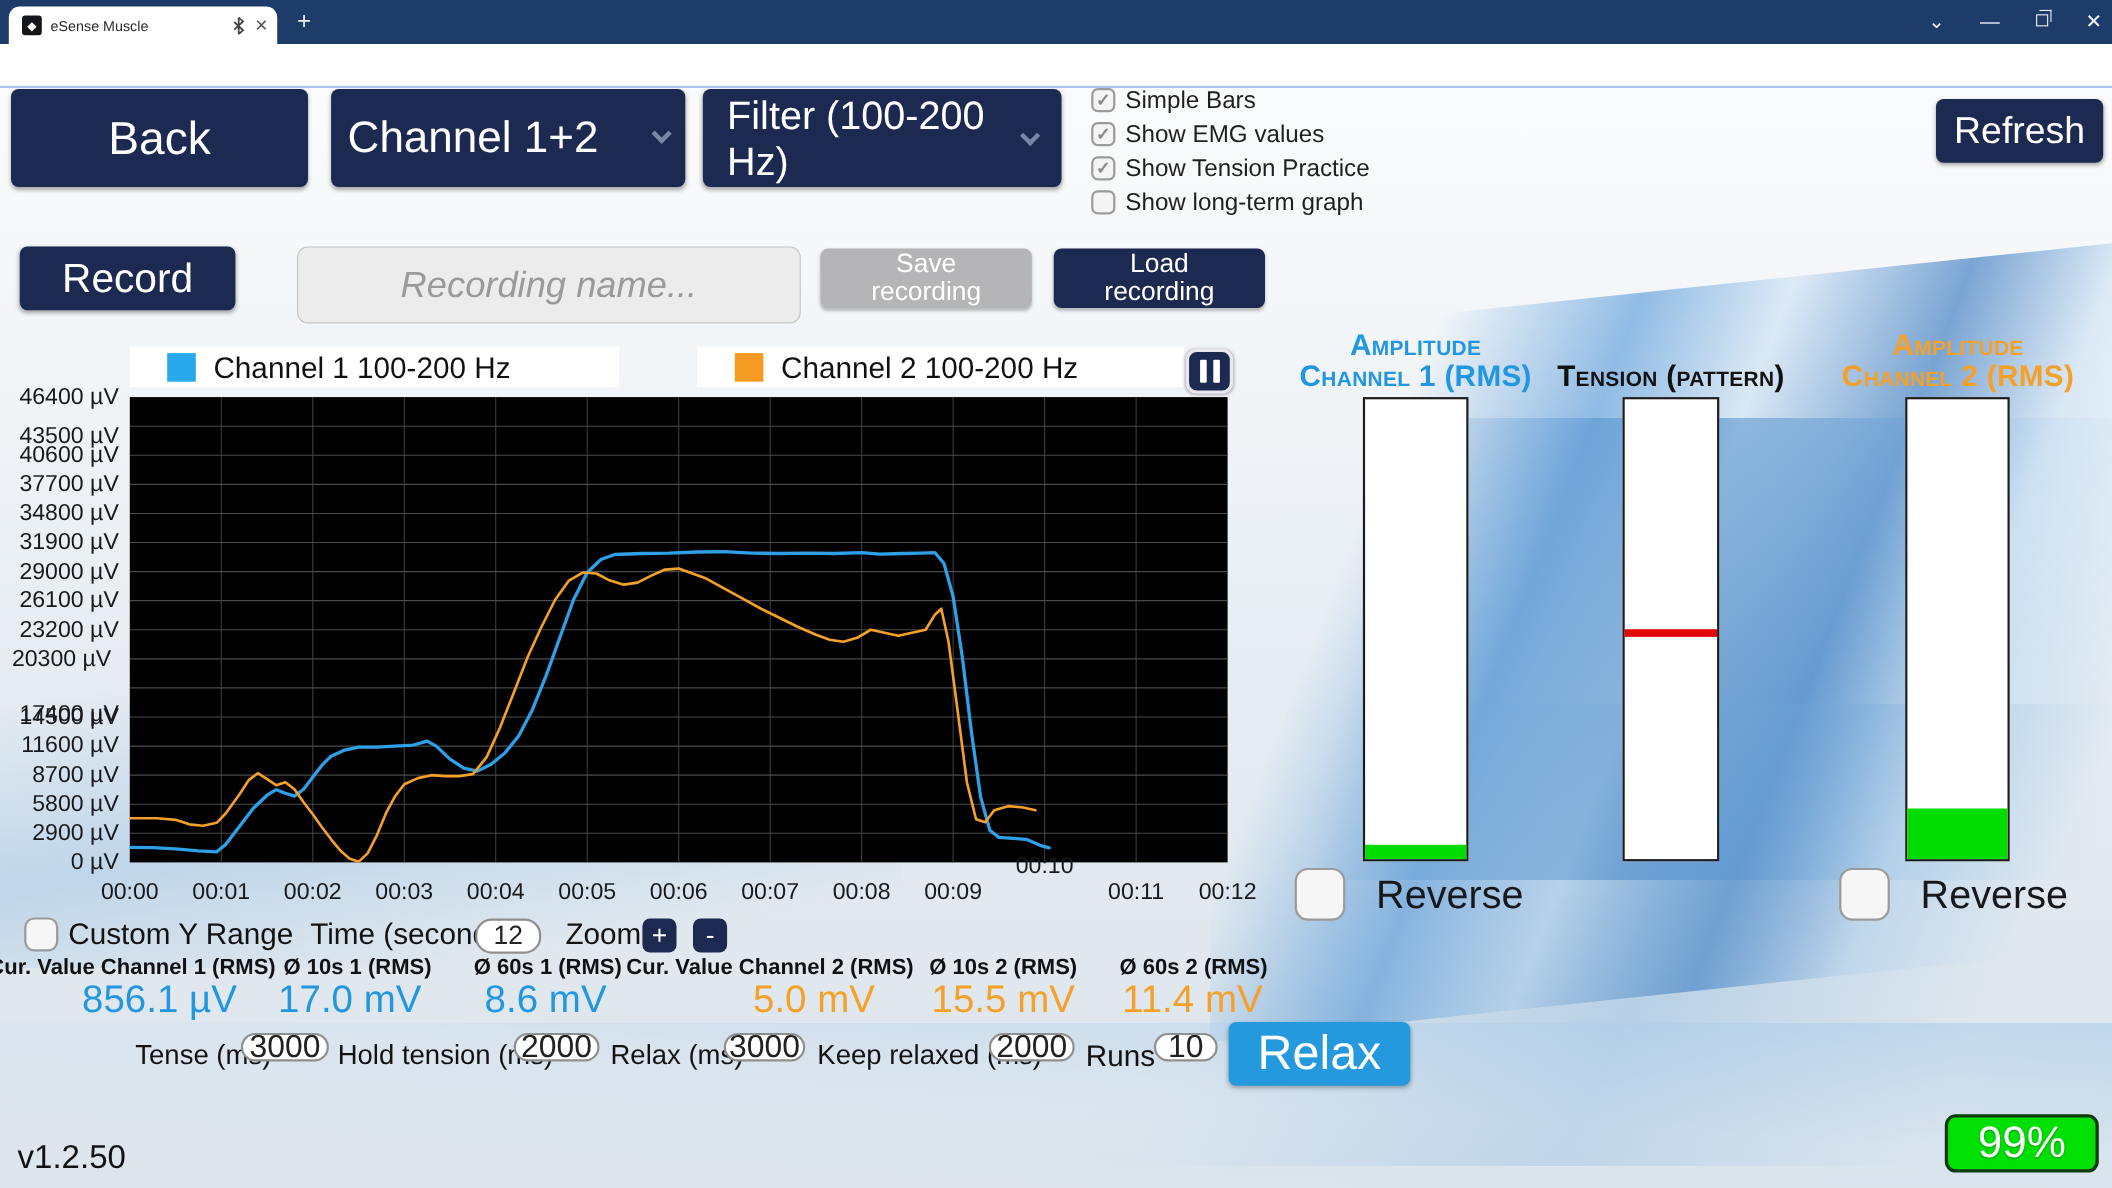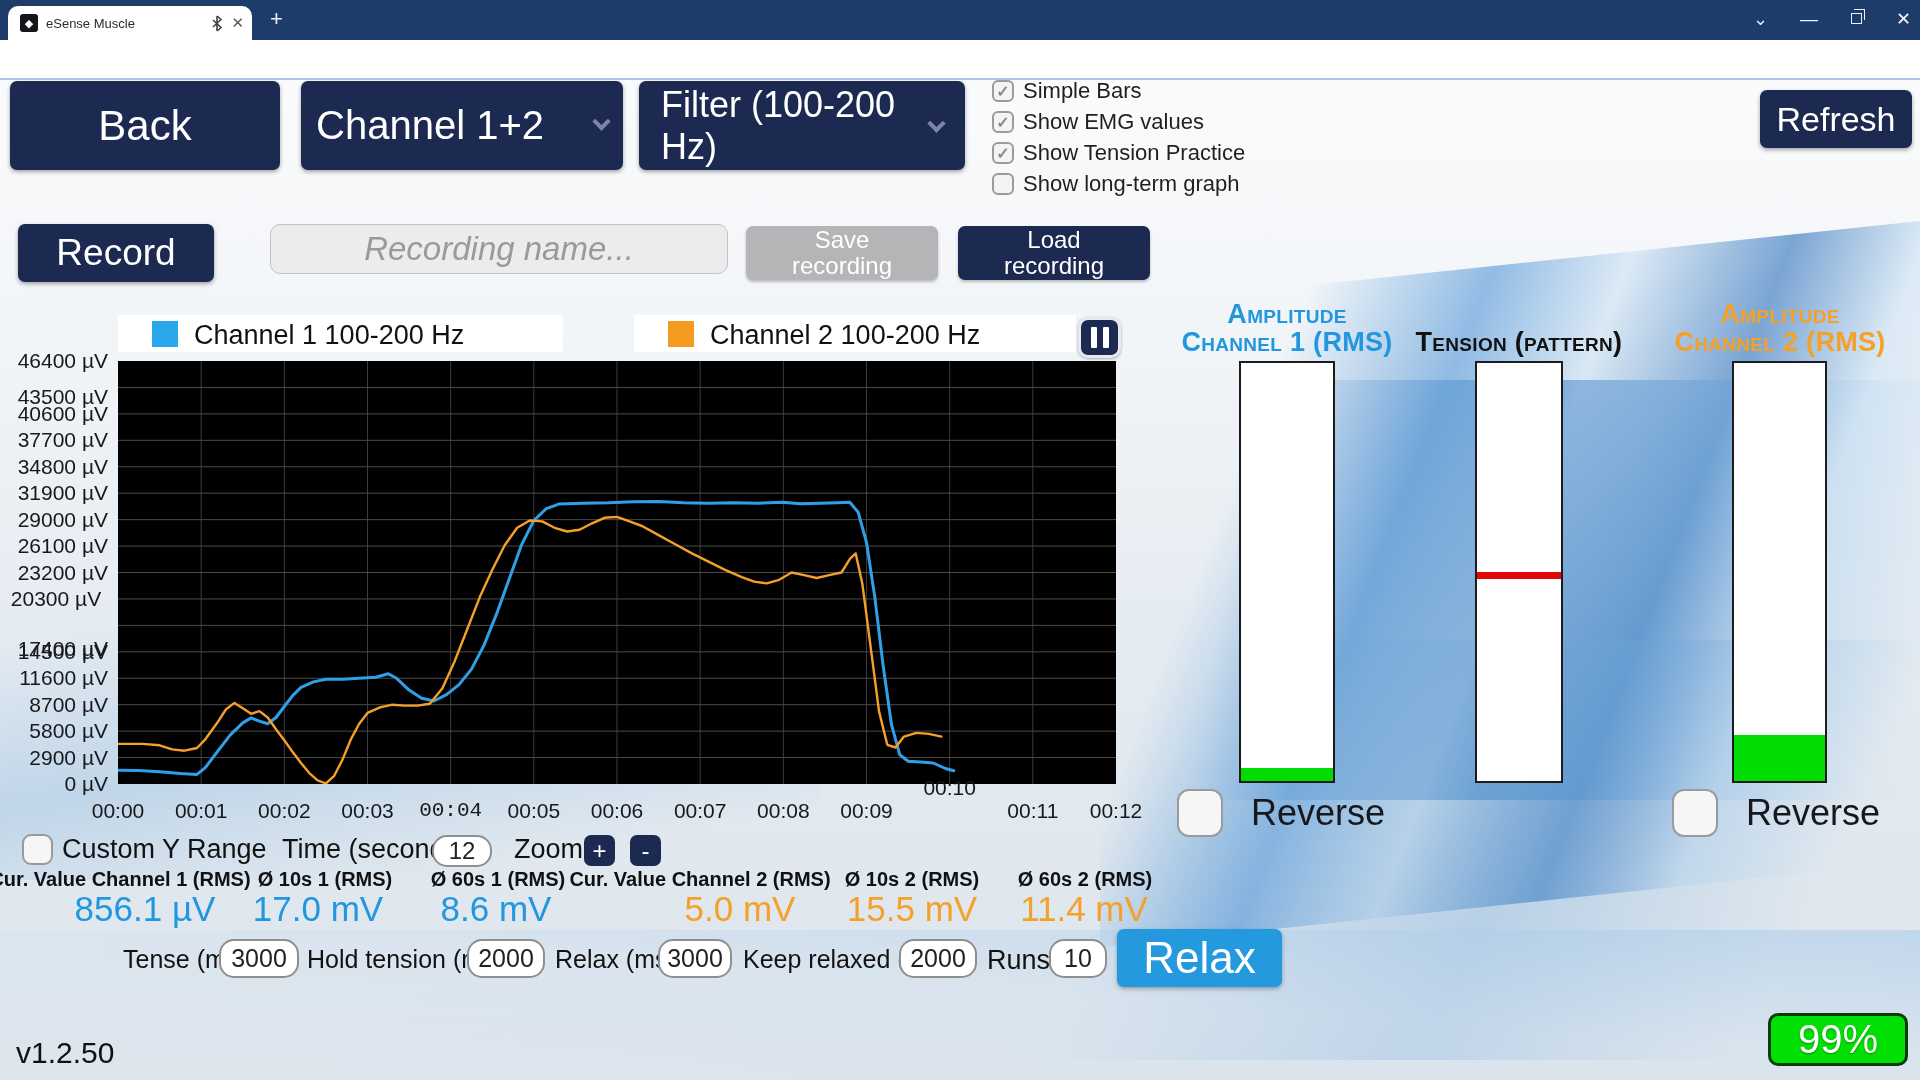--- a/index.html
+++ b/index.html
@@ -53,21 +53,21 @@
           border-bottom:4px solid #7c86a6; transform:rotate(45deg); margin-left:14px; margin-top:-8px; }
   .hdr-check-row { position:absolute; display:flex; align-items:center; z-index:2; }
   .cbx { width:22px; height:22px; background:#f4f4f4; border:2px solid #9b9b9b; border-radius:6px;
          display:flex; align-items:center; justify-content:center; font-size:16px; color:#8a8a8a;
          font-weight:bold; margin-right:9px; flex:0 0 auto; }
   .cbx span { display:none; }
   .cbx.checked span { display:block; }
   .hdr-check-row .lbl { font-size:22px; color:#1f1f1f; }
 
   
-  .rec-input { position:absolute; left:270px; top:224px; width:458px; height:50px; background:#ececec;
+  .rec-input { position:absolute; left:270px; top:224px; width:458px; height:70px; background:#ececec;
                border:1px solid #c3c3c3; border-radius:10px; text-align:center; font-size:33px;
                font-style:italic; color:#8e8e8e; font-family:"Liberation Sans",sans-serif; z-index:2; }
   .rec-input::placeholder { color:#9a9a9a; font-style:italic; }
   .graybtn { position:absolute; background:#b5b5b7; color:#fff; border-radius:7px; display:flex;
              align-items:center; justify-content:center; text-align:center; z-index:2;
              box-shadow:0 2px 3px rgba(0,0,0,.25); }
 
   
   .legendstrip { position:absolute; top:315px; height:37px; background:#fff; z-index:1; }
   .legsq { position:absolute; top:321px; width:26px; height:26px; z-index:2; }
@@ -102,21 +102,21 @@
                 border:2px solid #9a9a9a; border-radius:9px; z-index:2; display:flex; align-items:center;
                 justify-content:center; font-size:22px; color:#8a8a8a; font-weight:bold; }
 
   
   .stat-lbl { position:absolute; top:868px; transform:translateX(-50%); font-size:20px; color:#101114;
               white-space:nowrap; z-index:2; font-weight:600; }
   .stat-val { position:absolute; top:889px; transform:translateX(-50%); font-size:35px; white-space:nowrap; z-index:2; }
 
   
   .pr-lbl { position:absolute; top:945px; font-size:25px; color:#121212; white-space:nowrap; z-index:2; }
-  .pr-pill { top:939px; height:39px; font-size:25px; }
+  .pr-pill { top:939px; height:26px; font-size:29px; }
   .stopbtn { position:absolute; left:1117px; top:929px; width:165px; height:58px; background:#2499dd;
              color:#fff; font-size:44px; border-radius:7px; display:flex; align-items:center;
              justify-content:center; z-index:2; box-shadow:0 2px 4px rgba(0,0,0,.3); }
 
   .version { position:absolute; left:16px; top:1036px; font-size:30px; color:#111; z-index:2; }
   .battery { position:absolute; left:1768px; top:1013px; width:140px; height:53px; background:#00e004;
              border:3px solid #0b3b0b; border-radius:10px; color:#fff; font-size:40px; display:flex;
              align-items:center; justify-content:center; z-index:2; text-shadow:0 1px 2px rgba(0,0,0,.35); }
 </style>
 </head>
@@ -289,21 +289,21 @@
       <div class="ytick" style="left: 4px; top: 692.688px;">8700 µV</div>
       <div class="ytick" style="left: 4px; top: 719.125px;">5800 µV</div>
       <div class="ytick" style="left: 4px; top: 745.562px;">2900 µV</div>
       <div class="ytick" style="left: 4px; top: 772px;">0 µV</div>
     </div>
   <div id="xticks">
       <div class="xtick" style="left: 73px; top: 799px;">00:00</div>
       <div class="xtick" style="left: 156.167px; top: 799px;">00:01</div>
       <div class="xtick" style="left: 239.333px; top: 799px;">00:02</div>
       <div class="xtick" style="left: 322.5px; top: 799px;">00:03</div>
-      <div class="xtick" style="left: 405.667px; top: 799px; font-family: Liberation Mono, monospace;">00:04</div>
+      <div class="xtick" style="left: 405.667px; top: 799px;">00:04</div>
       <div class="xtick" style="left: 488.833px; top: 799px;">00:05</div>
       <div class="xtick" style="left: 572px; top: 799px;">00:06</div>
       <div class="xtick" style="left: 655.167px; top: 799px;">00:07</div>
       <div class="xtick" style="left: 738.333px; top: 799px;">00:08</div>
       <div class="xtick" style="left: 821.5px; top: 799px;">00:09</div>
       <div class="xtick" style="left: 904.667px; top: 776px;">00:10</div>
       <div class="xtick" style="left: 987.833px; top: 799px;">00:11</div>
       <div class="xtick" style="left: 1071px; top: 799px;">00:12</div>
     </div>
 

